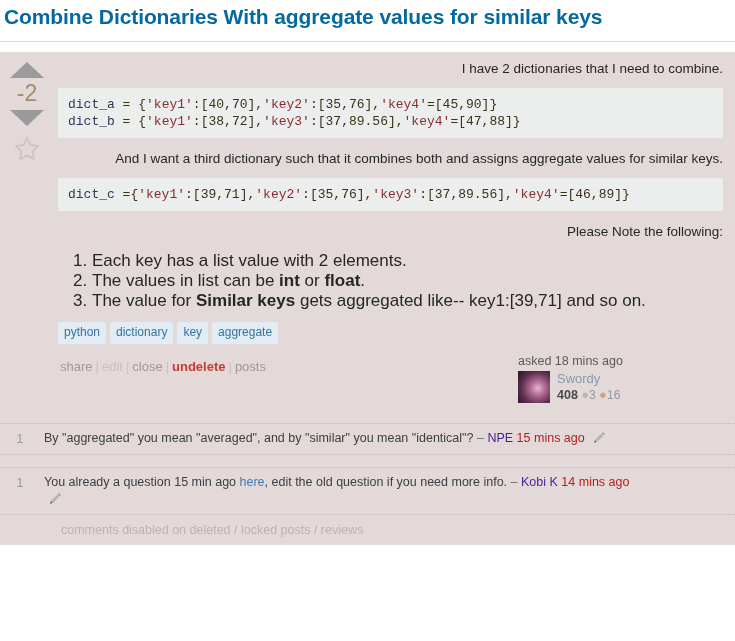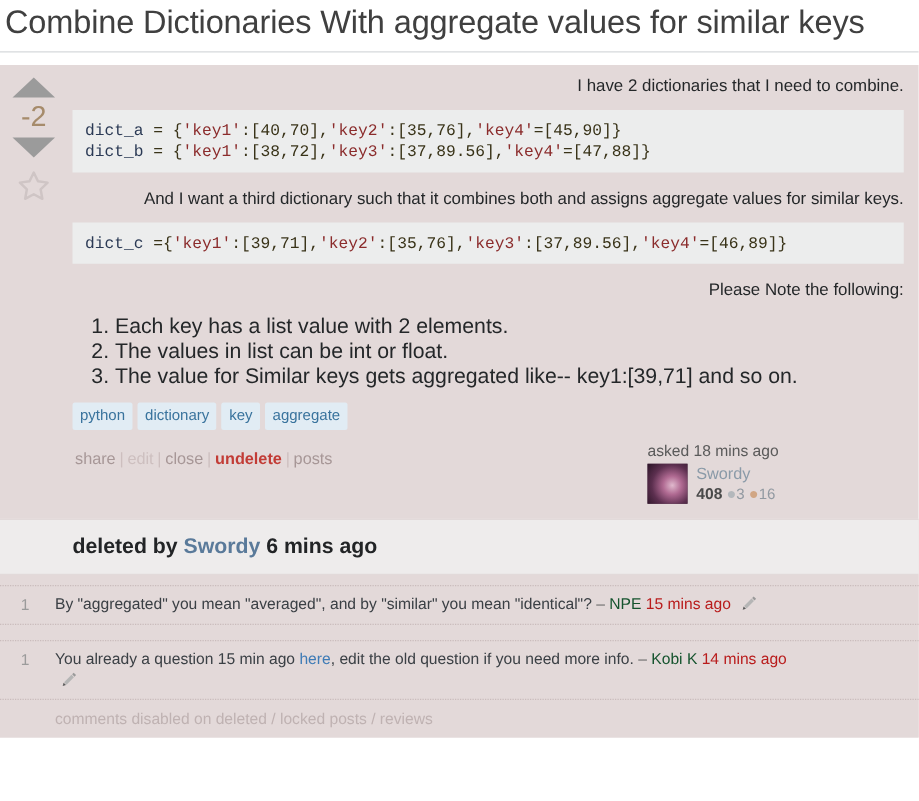--- a/index.html
+++ b/index.html
@@ -15,23 +15,23 @@
     width: 735px; height: 641px;
     background: #ffffff;
   }
 
   
   .title-wrap {
     padding: 4px 4px 8px 4px;
     background: #ffffff;
   }
   .q-title {
-    font-size: 26px;
-    font-weight: normal;
-    color: #404040;
+    font-size: 21px;
+    font-weight: bold;
+    color: #0369a1;
     line-height: 26px;
     letter-spacing: -0.1px;
   }
   .title-rule {
     height: 1px;
     background: #d6d9dc;
     margin: 3px 0 0 0;
   }
 
   
@@ -105,21 +105,21 @@
   .c-num  { color: #393318; }
 
   ol.notes {
     margin: 4px 0 12px 0;
     padding-left: 34px;
     font-size: 17px;
     color: #242729;
     line-height: 19px;
   }
   ol.notes li { margin: 0 0 1px 0; }
-  b { font-weight: normal; }
+  b { font-weight: bold; }
 
   
   .tags { margin: 10px 0 0 0; }
   .tag {
     display: inline-block;
     background: #e1ecf4;
     color: #39739d;
     font-size: 12px;
     line-height: 17px;
     padding: 2px 6px 3px 6px;
@@ -209,33 +209,33 @@
     flex: 0 0 40px;
     width: 40px;
     text-align: center;
     color: #9b9b9b;
     font-size: 12.5px;
     padding-top: 1px;
   }
   .cgutter { flex: 0 0 40px; width: 40px; }
   .ctext { flex: 1 1 auto; padding-left: 4px; }
   .ctext a.clink { color: #3e7bb6; text-decoration: none; }
-  .cuser { color: #14532d; text-decoration: none; margin-top: 45px; }
+  .cuser { color: #4c1d95; text-decoration: none; margin-top: 45px; }
   .cdash { color: #6a6a6a; }
   .cdate { color: #b91c1c; }
   .pencil {
     display: inline-block;
     width: 13px; height: 13px;
     vertical-align: -2px;
     margin-left: 5px;
   }
   .comments-disabled {
     color: #bfb2b2;
     font-size: 12.5px;
-    padding: 8px 0 8px 44px;
+    padding: 8px 0 8px 61px;
     border-top: 1px dotted #c9bcbc;
   }
 </style>
 </head>
 <body>
 
 <div id="page">
 
   <div class="title-wrap">
     <div class="q-title">Combine Dictionaries With aggregate values for similar keys</div>
@@ -296,25 +296,20 @@
                   <span class="dot-bronze">●</span><span class="bcount">16</span>
                 </div>
               </div>
             </div>
           </div>
         </div>
 
       </div>
     </div>
 
-    <div class="deleted-banner">
-      <span>deleted by</span>
-      <a>Swordy</a>
-      <span class="when">6 mins ago</span>
-    </div>
 
     <div class="comments">
 
       <div class="comment">
         <div class="cscore">1</div>
         <div class="ctext"><span>By "aggregated" you mean "averaged", and by "similar" you mean "identical"?</span>
           <span class="cdash">–</span>
           <a class="cuser">NPE</a>
           <span class="cdate">15 mins ago</span>
           <span class="pencil">

